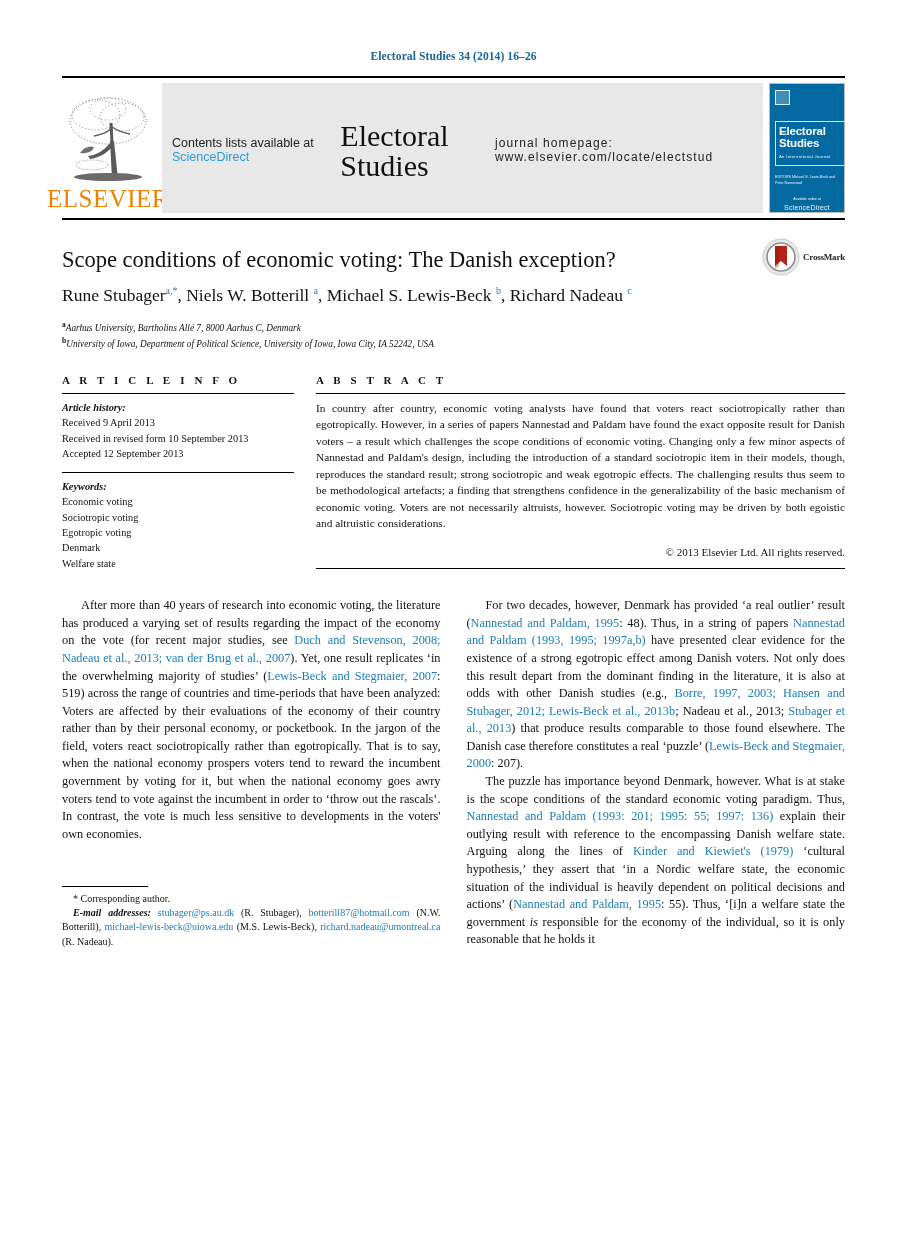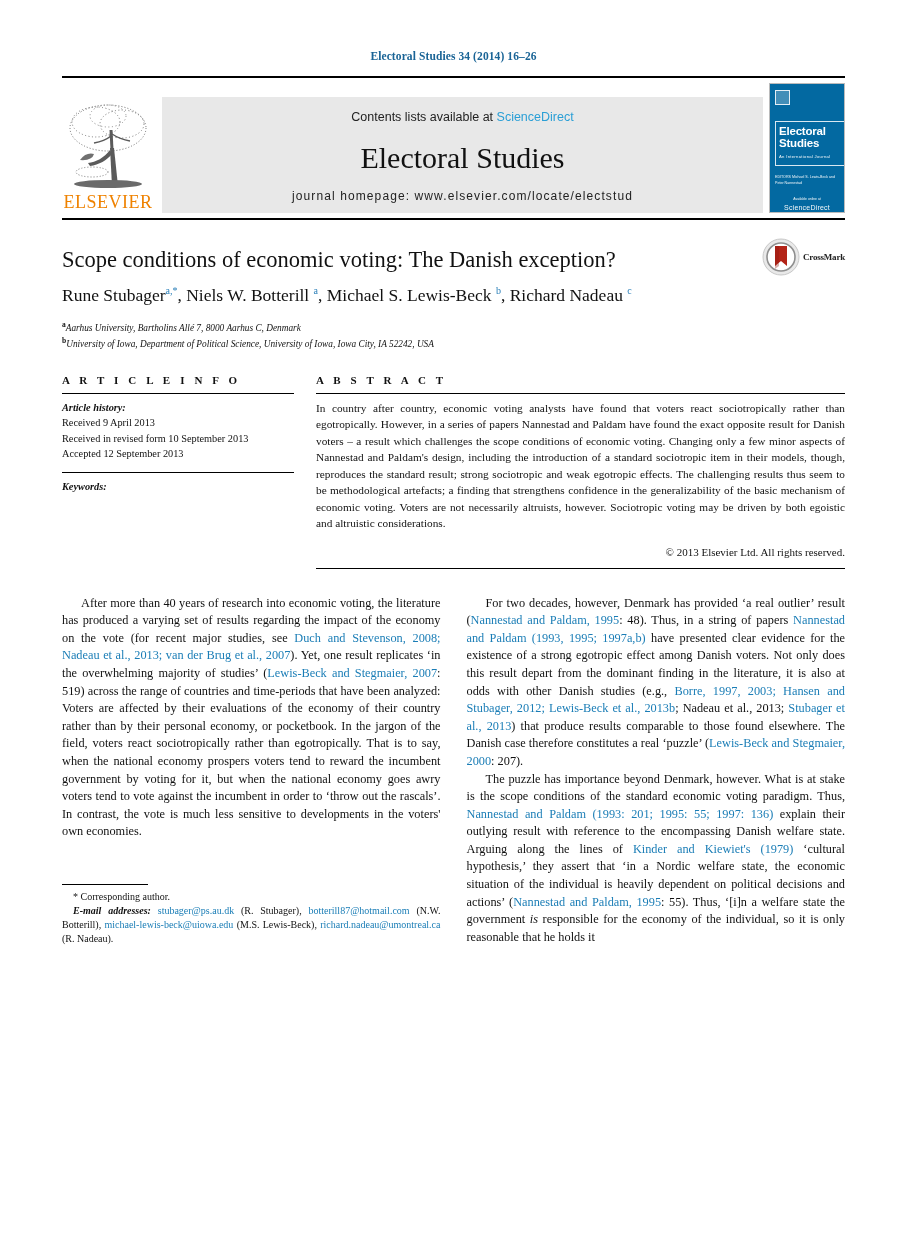--- a/index.html
+++ b/index.html
@@ -50,33 +50,33 @@
     flex: 0 0 92px;
     display: flex;
     flex-direction: column;
     justify-content: flex-end;
     align-items: center;
     padding-bottom: 2px;
   }
   .tree-svg { display:block; }
   .elsevier-word {
     font-family: "Liberation Serif", serif;
-    font-size: 18px;
+    font-size: 25px;
     letter-spacing: .5px;
     color: #ef8200;
     font-weight: normal;
     line-height: 1;
     margin-top: 1px;
   }
   .banner {
     flex: 1 1 auto;
     background: #e8e8e8;
-    margin: 14px 6px 0 8px;
-    display: flex;
-    flex-direction: column;
+    margin: 0 6px 0 8px;
+    display: flex;
+    flex-direction: row;
     justify-content: space-between;
     align-items: center;
     padding: 13px 10px 10px 10px;
     box-sizing: border-box;
   }
   .banner-top {
     font-family: "Liberation Sans", sans-serif;
     font-size: 12.5px;
     color: #222;
   }
@@ -396,20 +396,27 @@
       <div class="rule"></div>
       <div class="info-body">
         <div class="lbl">Article history:</div>
         <div>Received 9 April 2013</div>
         <div>Received in revised form 10 September 2013</div>
         <div>Accepted 12 September 2013</div>
       </div>
       <div class="rule-thin"></div>
       <div class="info-body">
         <div class="lbl">Keywords:</div>
+        <ul class="kw-list">
+          <li>Economic voting</li>
+          <li>Sociotropic voting</li>
+          <li>Egotropic voting</li>
+          <li>Denmark</li>
+          <li>Welfare state</li>
+        </ul>
       </div>
     </div>
 
     <div class="col-abstract">
       <div class="sec-head">A B S T R A C T</div>
       <div class="rule"></div>
       <div class="abstract-text">In country after country, economic voting analysts have found that voters react sociotropically rather than egotropically. However, in a series of papers Nannestad and Paldam have found the exact opposite result for Danish voters – a result which challenges the scope conditions of economic voting. Changing only a few minor aspects of Nannestad and Paldam's design, including the introduction of a standard sociotropic item in their models, though, reproduces the standard result; strong sociotropic and weak egotropic effects. The challenging results thus seem to be methodological artefacts; a finding that strengthens confidence in the generalizability of the basic mechanism of economic voting. Voters are not necessarily altruists, however. Sociotropic voting may be driven by both egoistic and altruistic considerations.</div>
       <div class="copyright">© 2013 Elsevier Ltd. All rights reserved.</div>
       <div class="abstract-bottom-rule"></div>
     </div>

